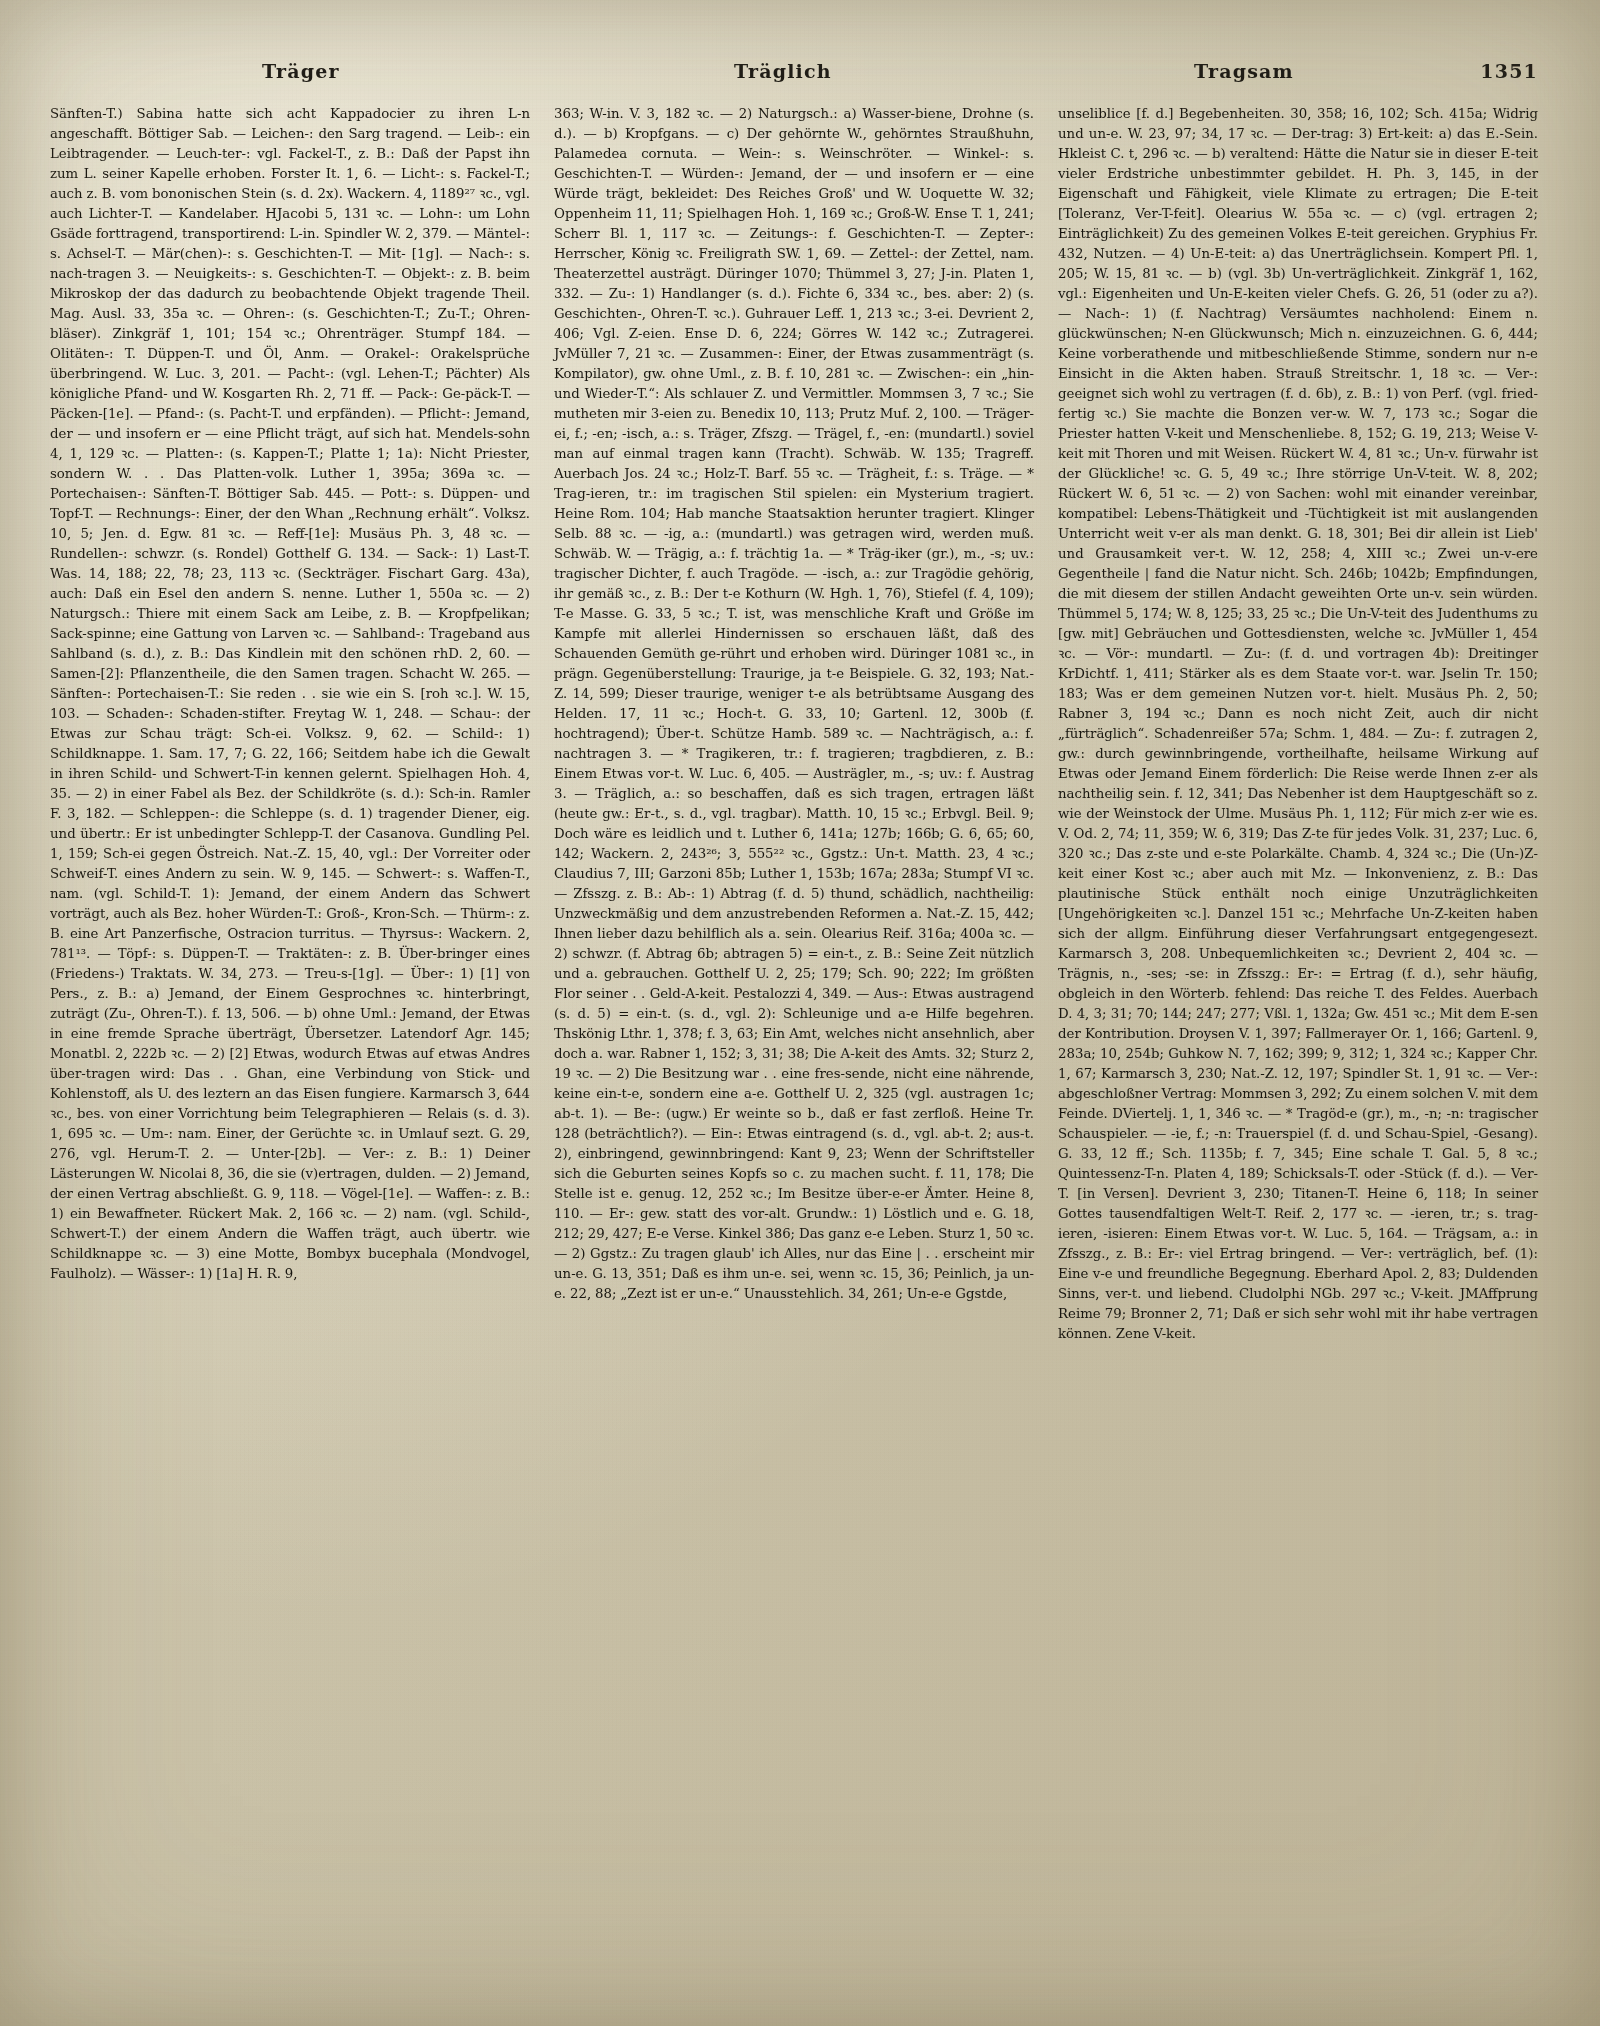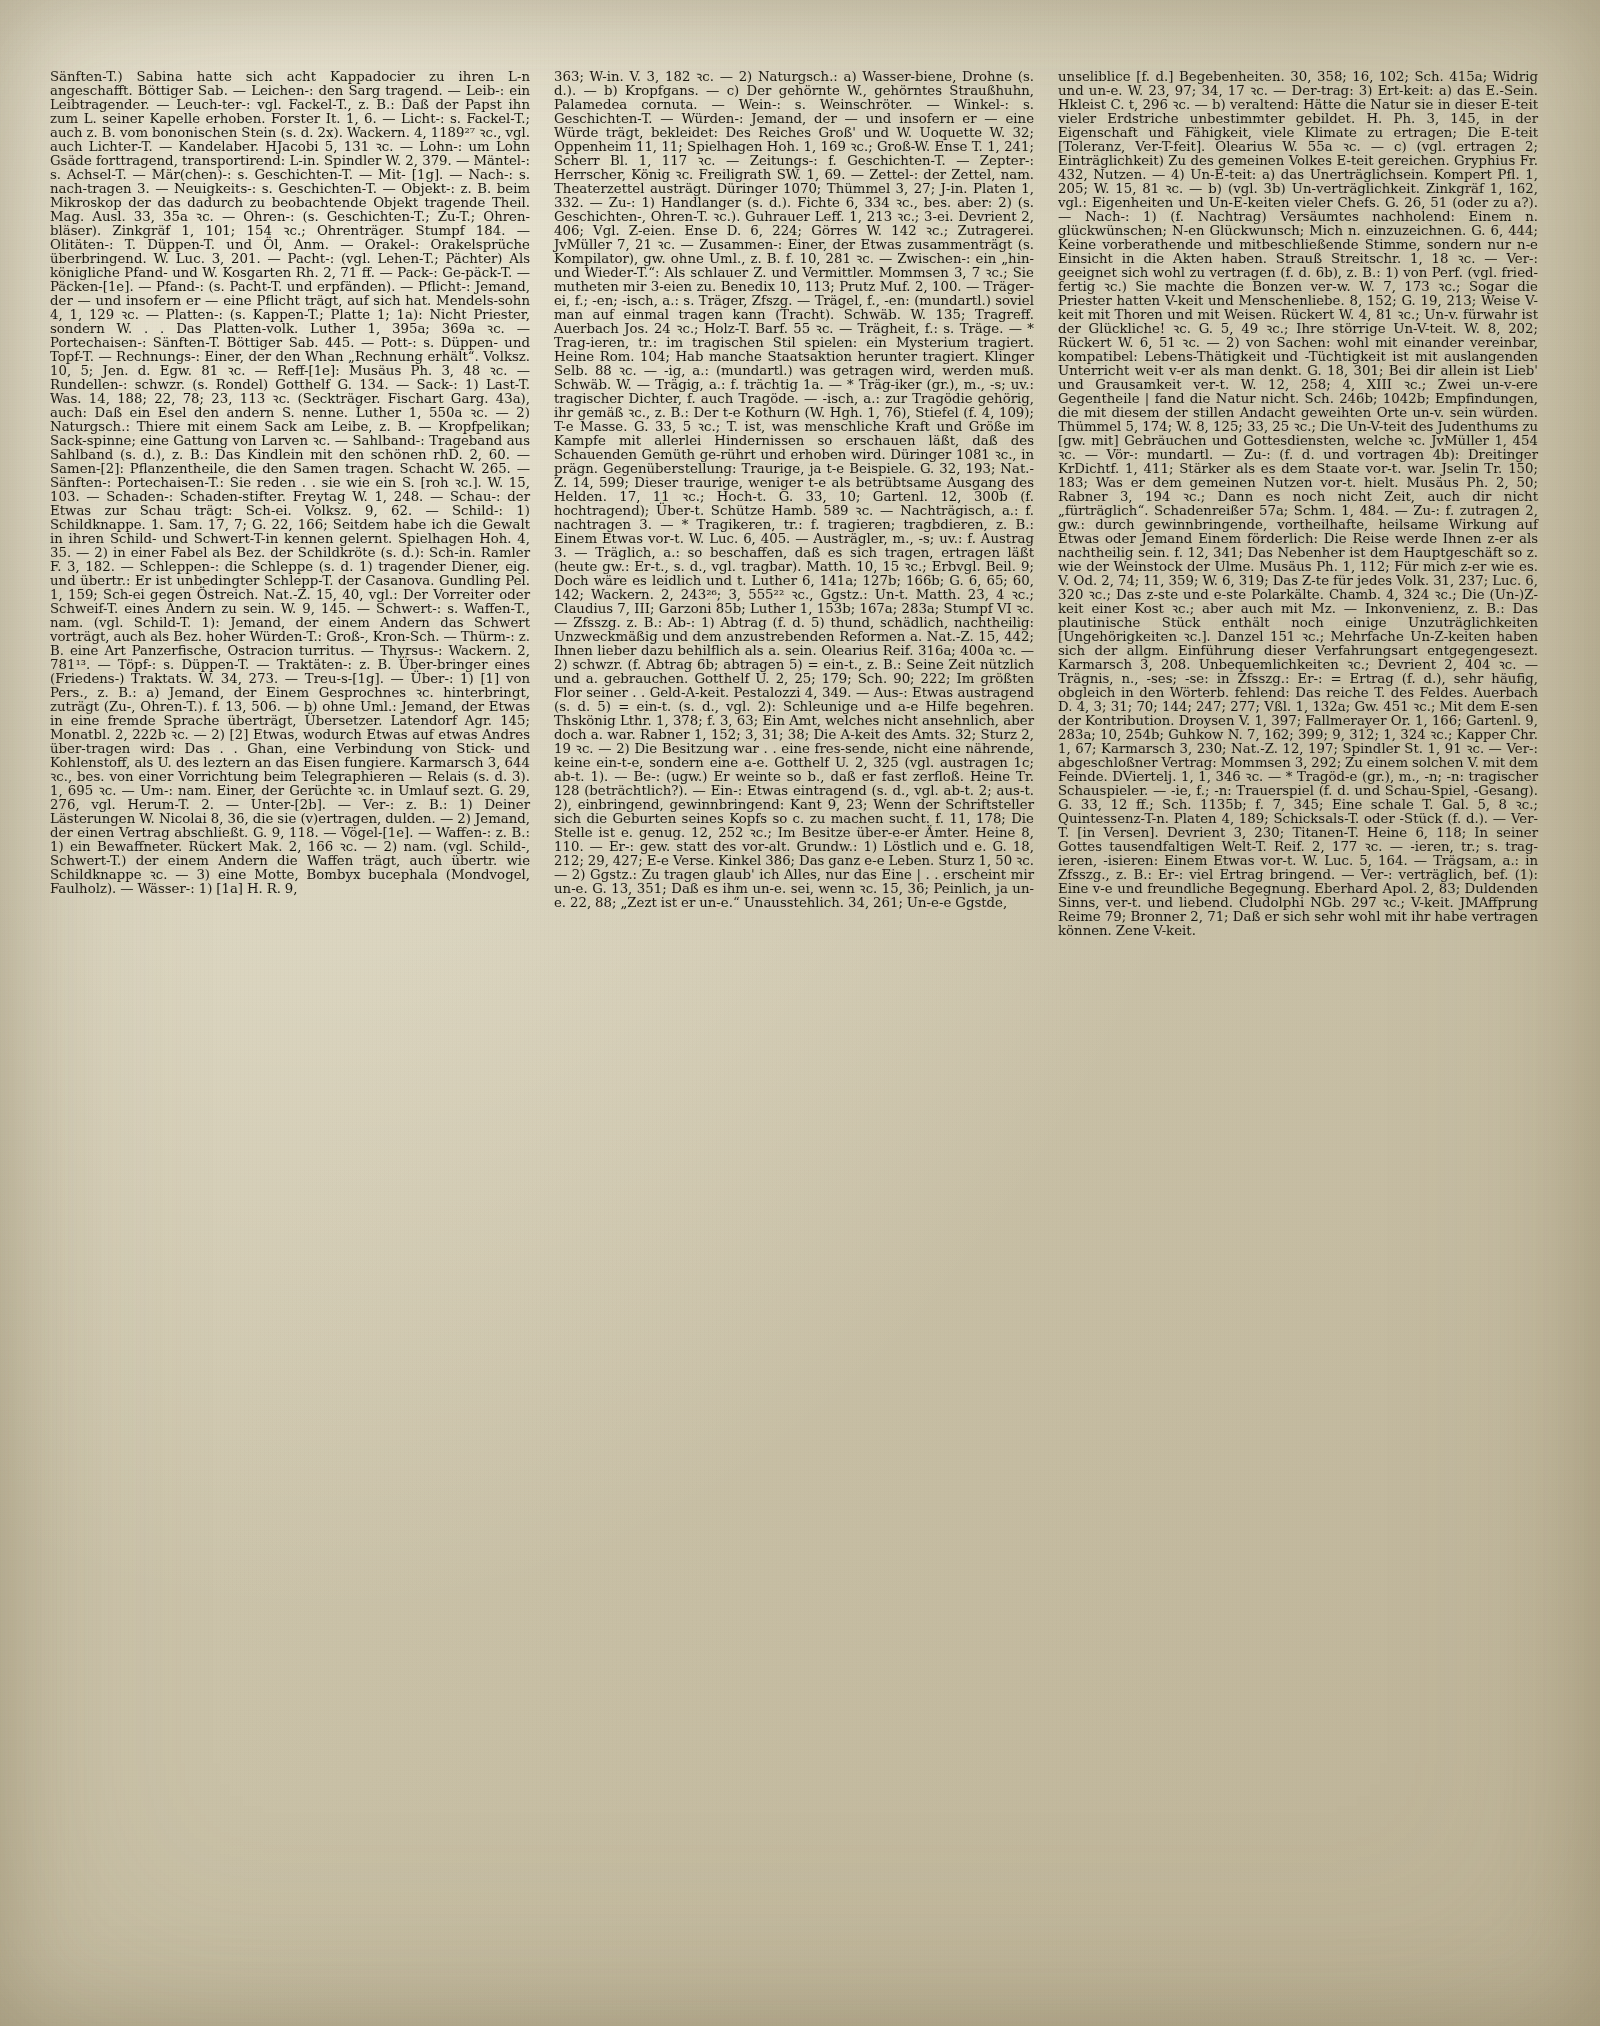--- a/index.html
+++ b/index.html
@@ -72,37 +72,43 @@
     display: flex;
     gap: 0px;
     margin-top: 10px;
   }
   .col {
     width: 480px;
     padding: 0 12px;
     text-align: justify;
     color: #17150f;
     font-size: 13.3px;
-    line-height: 14px;
+    line-height: 20px;
     font-family: "DejaVu Serif", serif;
     hyphens: auto;
     word-spacing: -0.3px;
   }
   .col p {
     margin: 0;
     text-indent: 0;
   }
 </style>
 </head>
 <body>
 
 <div class="page">
   <div class="grain"></div>
   <div class="content">
 
+    <div class="runhead">
+      <div class="rh rh-left">Träger</div>
+      <div class="rh rh-mid">Träglich</div>
+      <div class="rh rh-right">Tragsam</div>
+      <div class="rh rh-page">1351</div>
+    </div>
 
     <div class="columns">
       <div class="col">
         <p>Sänften-T.) Sabina hatte sich acht Kappadocier zu ihren L-n angeschafft. Böttiger Sab. — Leichen-: den Sarg tragend. — Leib-: ein Leibtragender. — Leuch-ter-: vgl. Fackel-T., z. B.: Daß der Papst ihn zum L. seiner Kapelle erhoben. Forster It. 1, 6. — Licht-: s. Fackel-T.; auch z. B. vom bononischen Stein (s. d. 2x). Wackern. 4, 1189²⁷ ꝛc., vgl. auch Lichter-T. — Kandelaber. HJacobi 5, 131 ꝛc. — Lohn-: um Lohn Gsäde forttragend, transportirend: L-in. Spindler W. 2, 379. — Mäntel-: s. Achsel-T. — Mär(chen)-: s. Geschichten-T. — Mit- [1g]. — Nach-: s. nach-tragen 3. — Neuigkeits-: s. Geschichten-T. — Objekt-: z. B. beim Mikroskop der das dadurch zu beobachtende Objekt tragende Theil. Mag. Ausl. 33, 35a ꝛc. — Ohren-: (s. Geschichten-T.; Zu-T.; Ohren-bläser). Zinkgräf 1, 101; 154 ꝛc.; Ohrenträger. Stumpf 184. — Olitäten-: T. Düppen-T. und Öl, Anm. — Orakel-: Orakelsprüche überbringend. W. Luc. 3, 201. — Pacht-: (vgl. Lehen-T.; Pächter) Als königliche Pfand- und W. Kosgarten Rh. 2, 71 ff. — Pack-: Ge-päck-T. — Päcken-[1e]. — Pfand-: (s. Pacht-T. und erpfänden). — Pflicht-: Jemand, der — und insofern er — eine Pflicht trägt, auf sich hat. Mendels-sohn 4, 1, 129 ꝛc. — Platten-: (s. Kappen-T.; Platte 1; 1a): Nicht Priester, sondern W. . . Das Platten-volk. Luther 1, 395a; 369a ꝛc. — Portechaisen-: Sänften-T. Böttiger Sab. 445. — Pott-: s. Düppen- und Topf-T. — Rechnungs-: Einer, der den Whan „Rechnung erhält“. Volksz. 10, 5; Jen. d. Egw. 81 ꝛc. — Reff-[1e]: Musäus Ph. 3, 48 ꝛc. — Rundellen-: schwzr. (s. Rondel) Gotthelf G. 134. — Sack-: 1) Last-T. Was. 14, 188; 22, 78; 23, 113 ꝛc. (Seckträger. Fischart Garg. 43a), auch: Daß ein Esel den andern S. nenne. Luther 1, 550a ꝛc. — 2) Naturgsch.: Thiere mit einem Sack am Leibe, z. B. — Kropfpelikan; Sack-spinne; eine Gattung von Larven ꝛc. — Sahlband-: Trageband aus Sahlband (s. d.), z. B.: Das Kindlein mit den schönen rhD. 2, 60. — Samen-[2]: Pflanzentheile, die den Samen tragen. Schacht W. 265. — Sänften-: Portechaisen-T.: Sie reden . . sie wie ein S. [roh ꝛc.]. W. 15, 103. — Schaden-: Schaden-stifter. Freytag W. 1, 248. — Schau-: der Etwas zur Schau trägt: Sch-ei. Volksz. 9, 62. — Schild-: 1) Schildknappe. 1. Sam. 17, 7; G. 22, 166; Seitdem habe ich die Gewalt in ihren Schild- und Schwert-T-in kennen gelernt. Spielhagen Hoh. 4, 35. — 2) in einer Fabel als Bez. der Schildkröte (s. d.): Sch-in. Ramler F. 3, 182. — Schleppen-: die Schleppe (s. d. 1) tragender Diener, eig. und übertr.: Er ist unbedingter Schlepp-T. der Casanova. Gundling Pel. 1, 159; Sch-ei gegen Östreich. Nat.-Z. 15, 40, vgl.: Der Vorreiter oder Schweif-T. eines Andern zu sein. W. 9, 145. — Schwert-: s. Waffen-T., nam. (vgl. Schild-T. 1): Jemand, der einem Andern das Schwert vorträgt, auch als Bez. hoher Würden-T.: Groß-, Kron-Sch. — Thürm-: z. B. eine Art Panzerfische, Ostracion turritus. — Thyrsus-: Wackern. 2, 781¹³. — Töpf-: s. Düppen-T. — Traktäten-: z. B. Über-bringer eines (Friedens-) Traktats. W. 34, 273. — Treu-s-[1g]. — Über-: 1) [1] von Pers., z. B.: a) Jemand, der Einem Gesprochnes ꝛc. hinterbringt, zuträgt (Zu-, Ohren-T.). f. 13, 506. — b) ohne Uml.: Jemand, der Etwas in eine fremde Sprache überträgt, Übersetzer. Latendorf Agr. 145; Monatbl. 2, 222b ꝛc. — 2) [2] Etwas, wodurch Etwas auf etwas Andres über-tragen wird: Das . . Ghan, eine Verbindung von Stick- und Kohlenstoff, als U. des leztern an das Eisen fungiere. Karmarsch 3, 644 ꝛc., bes. von einer Vorrichtung beim Telegraphieren — Relais (s. d. 3). 1, 695 ꝛc. — Um-: nam. Einer, der Gerüchte ꝛc. in Umlauf sezt. G. 29, 276, vgl. Herum-T. 2. — Unter-[2b]. — Ver-: z. B.: 1) Deiner Lästerungen W. Nicolai 8, 36, die sie (v)ertragen, dulden. — 2) Jemand, der einen Vertrag abschließt. G. 9, 118. — Vögel-[1e]. — Waffen-: z. B.: 1) ein Bewaffneter. Rückert Mak. 2, 166 ꝛc. — 2) nam. (vgl. Schild-, Schwert-T.) der einem Andern die Waffen trägt, auch übertr. wie Schildknappe ꝛc. — 3) eine Motte, Bombyx bucephala (Mondvogel, Faulholz). — Wässer-: 1) [1a] H. R. 9,</p>
       </div>
       <div class="col">
         <p>363; W-in. V. 3, 182 ꝛc. — 2) Naturgsch.: a) Wasser-biene, Drohne (s. d.). — b) Kropfgans. — c) Der gehörnte W., gehörntes Straußhuhn, Palamedea cornuta. — Wein-: s. Weinschröter. — Winkel-: s. Geschichten-T. — Würden-: Jemand, der — und insofern er — eine Würde trägt, bekleidet: Des Reiches Groß' und W. Uoquette W. 32; Oppenheim 11, 11; Spielhagen Hoh. 1, 169 ꝛc.; Groß-W. Ense T. 1, 241; Scherr Bl. 1, 117 ꝛc. — Zeitungs-: f. Geschichten-T. — Zepter-: Herrscher, König ꝛc. Freiligrath SW. 1, 69. — Zettel-: der Zettel, nam. Theaterzettel austrägt. Düringer 1070; Thümmel 3, 27; J-in. Platen 1, 332. — Zu-: 1) Handlanger (s. d.). Fichte 6, 334 ꝛc., bes. aber: 2) (s. Geschichten-, Ohren-T. ꝛc.). Guhrauer Leff. 1, 213 ꝛc.; 3-ei. Devrient 2, 406; Vgl. Z-eien. Ense D. 6, 224; Görres W. 142 ꝛc.; Zutragerei. JvMüller 7, 21 ꝛc. — Zusammen-: Einer, der Etwas zusammenträgt (s. Kompilator), gw. ohne Uml., z. B. f. 10, 281 ꝛc. — Zwischen-: ein „hin- und Wieder-T.“: Als schlauer Z. und Vermittler. Mommsen 3, 7 ꝛc.; Sie mutheten mir 3-eien zu. Benedix 10, 113; Prutz Muf. 2, 100. — Träger-ei, f.; -en; -isch, a.: s. Träger, Zfszg. — Trägel, f., -en: (mundartl.) soviel man auf einmal tragen kann (Tracht). Schwäb. W. 135; Tragreff. Auerbach Jos. 24 ꝛc.; Holz-T. Barf. 55 ꝛc. — Trägheit, f.: s. Träge. — * Trag-ieren, tr.: im tragischen Stil spielen: ein Mysterium tragiert. Heine Rom. 104; Hab manche Staatsaktion herunter tragiert. Klinger Selb. 88 ꝛc. — -ig, a.: (mundartl.) was getragen wird, werden muß. Schwäb. W. — Trägig, a.: f. trächtig 1a. — * Träg-iker (gr.), m., -s; uv.: tragischer Dichter, f. auch Tragöde. — -isch, a.: zur Tragödie gehörig, ihr gemäß ꝛc., z. B.: Der t-e Kothurn (W. Hgh. 1, 76), Stiefel (f. 4, 109); T-e Masse. G. 33, 5 ꝛc.; T. ist, was menschliche Kraft und Größe im Kampfe mit allerlei Hindernissen so erschauen läßt, daß des Schauenden Gemüth ge-rührt und erhoben wird. Düringer 1081 ꝛc., in prägn. Gegenüberstellung: Traurige, ja t-e Beispiele. G. 32, 193; Nat.-Z. 14, 599; Dieser traurige, weniger t-e als betrübtsame Ausgang des Helden. 17, 11 ꝛc.; Hoch-t. G. 33, 10; Gartenl. 12, 300b (f. hochtragend); Über-t. Schütze Hamb. 589 ꝛc. — Nachträgisch, a.: f. nachtragen 3. — * Tragikeren, tr.: f. tragieren; tragbdieren, z. B.: Einem Etwas vor-t. W. Luc. 6, 405. — Austrägler, m., -s; uv.: f. Austrag 3. — Träglich, a.: so beschaffen, daß es sich tragen, ertragen läßt (heute gw.: Er-t., s. d., vgl. tragbar). Matth. 10, 15 ꝛc.; Erbvgl. Beil. 9; Doch wäre es leidlich und t. Luther 6, 141a; 127b; 166b; G. 6, 65; 60, 142; Wackern. 2, 243²⁶; 3, 555²² ꝛc., Ggstz.: Un-t. Matth. 23, 4 ꝛc.; Claudius 7, III; Garzoni 85b; Luther 1, 153b; 167a; 283a; Stumpf VI ꝛc. — Zfsszg. z. B.: Ab-: 1) Abtrag (f. d. 5) thund, schädlich, nachtheilig: Unzweckmäßig und dem anzustrebenden Reformen a. Nat.-Z. 15, 442; Ihnen lieber dazu behilflich als a. sein. Olearius Reif. 316a; 400a ꝛc. — 2) schwzr. (f. Abtrag 6b; abtragen 5) = ein-t., z. B.: Seine Zeit nützlich und a. gebrauchen. Gotthelf U. 2, 25; 179; Sch. 90; 222; Im größten Flor seiner . . Geld-A-keit. Pestalozzi 4, 349. — Aus-: Etwas austragend (s. d. 5) = ein-t. (s. d., vgl. 2): Schleunige und a-e Hilfe begehren. Thskönig Lthr. 1, 378; f. 3, 63; Ein Amt, welches nicht ansehnlich, aber doch a. war. Rabner 1, 152; 3, 31; 38; Die A-keit des Amts. 32; Sturz 2, 19 ꝛc. — 2) Die Besitzung war . . eine fres-sende, nicht eine nährende, keine ein-t-e, sondern eine a-e. Gotthelf U. 2, 325 (vgl. austragen 1c; ab-t. 1). — Be-: (ugw.) Er weinte so b., daß er fast zerfloß. Heine Tr. 128 (beträchtlich?). — Ein-: Etwas eintragend (s. d., vgl. ab-t. 2; aus-t. 2), einbringend, gewinnbringend: Kant 9, 23; Wenn der Schriftsteller sich die Geburten seines Kopfs so c. zu machen sucht. f. 11, 178; Die Stelle ist e. genug. 12, 252 ꝛc.; Im Besitze über-e-er Ämter. Heine 8, 110. — Er-: gew. statt des vor-alt. Grundw.: 1) Löstlich und e. G. 18, 212; 29, 427; E-e Verse. Kinkel 386; Das ganz e-e Leben. Sturz 1, 50 ꝛc. — 2) Ggstz.: Zu tragen glaub' ich Alles, nur das Eine | . . erscheint mir un-e. G. 13, 351; Daß es ihm un-e. sei, wenn ꝛc. 15, 36; Peinlich, ja un-e. 22, 88; „Zezt ist er un-e.“ Unausstehlich. 34, 261; Un-e-e Ggstde,</p>
       </div>
       <div class="col">
         <p>unseliblice [f. d.] Begebenheiten. 30, 358; 16, 102; Sch. 415a; Widrig und un-e. W. 23, 97; 34, 17 ꝛc. — Der-trag: 3) Ert-keit: a) das E.-Sein. Hkleist C. t, 296 ꝛc. — b) veraltend: Hätte die Natur sie in dieser E-teit vieler Erdstriche unbestimmter gebildet. H. Ph. 3, 145, in der Eigenschaft und Fähigkeit, viele Klimate zu ertragen; Die E-teit [Toleranz, Ver-T-feit]. Olearius W. 55a ꝛc. — c) (vgl. ertragen 2; Einträglichkeit) Zu des gemeinen Volkes E-teit gereichen. Gryphius Fr. 432, Nutzen. — 4) Un-E-teit: a) das Unerträglichsein. Kompert Pfl. 1, 205; W. 15, 81 ꝛc. — b) (vgl. 3b) Un-verträglichkeit. Zinkgräf 1, 162, vgl.: Eigenheiten und Un-E-keiten vieler Chefs. G. 26, 51 (oder zu a?). — Nach-: 1) (f. Nachtrag) Versäumtes nachholend: Einem n. glückwünschen; N-en Glückwunsch; Mich n. einzuzeichnen. G. 6, 444; Keine vorberathende und mitbeschließende Stimme, sondern nur n-e Einsicht in die Akten haben. Strauß Streitschr. 1, 18 ꝛc. — Ver-: geeignet sich wohl zu vertragen (f. d. 6b), z. B.: 1) von Perf. (vgl. fried-fertig ꝛc.) Sie machte die Bonzen ver-w. W. 7, 173 ꝛc.; Sogar die Priester hatten V-keit und Menschenliebe. 8, 152; G. 19, 213; Weise V-keit mit Thoren und mit Weisen. Rückert W. 4, 81 ꝛc.; Un-v. fürwahr ist der Glückliche! ꝛc. G. 5, 49 ꝛc.; Ihre störrige Un-V-teit. W. 8, 202; Rückert W. 6, 51 ꝛc. — 2) von Sachen: wohl mit einander vereinbar, kompatibel: Lebens-Thätigkeit und -Tüchtigkeit ist mit auslangenden Unterricht weit v-er als man denkt. G. 18, 301; Bei dir allein ist Lieb' und Grausamkeit ver-t. W. 12, 258; 4, XIII ꝛc.; Zwei un-v-ere Gegentheile | fand die Natur nicht. Sch. 246b; 1042b; Empfindungen, die mit diesem der stillen Andacht geweihten Orte un-v. sein würden. Thümmel 5, 174; W. 8, 125; 33, 25 ꝛc.; Die Un-V-teit des Judenthums zu [gw. mit] Gebräuchen und Gottesdiensten, welche ꝛc. JvMüller 1, 454 ꝛc. — Vör-: mundartl. — Zu-: (f. d. und vortragen 4b): Dreitinger KrDichtf. 1, 411; Stärker als es dem Staate vor-t. war. Jselin Tr. 150; 183; Was er dem gemeinen Nutzen vor-t. hielt. Musäus Ph. 2, 50; Rabner 3, 194 ꝛc.; Dann es noch nicht Zeit, auch dir nicht „fürträglich“. Schadenreißer 57a; Schm. 1, 484. — Zu-: f. zutragen 2, gw.: durch gewinnbringende, vortheilhafte, heilsame Wirkung auf Etwas oder Jemand Einem förderlich: Die Reise werde Ihnen z-er als nachtheilig sein. f. 12, 341; Das Nebenher ist dem Hauptgeschäft so z. wie der Weinstock der Ulme. Musäus Ph. 1, 112; Für mich z-er wie es. V. Od. 2, 74; 11, 359; W. 6, 319; Das Z-te für jedes Volk. 31, 237; Luc. 6, 320 ꝛc.; Das z-ste und e-ste Polarkälte. Chamb. 4, 324 ꝛc.; Die (Un-)Z-keit einer Kost ꝛc.; aber auch mit Mz. — Inkonvenienz, z. B.: Das plautinische Stück enthält noch einige Unzuträglichkeiten [Ungehörigkeiten ꝛc.]. Danzel 151 ꝛc.; Mehrfache Un-Z-keiten haben sich der allgm. Einführung dieser Verfahrungsart entgegengesezt. Karmarsch 3, 208. Unbequemlichkeiten ꝛc.; Devrient 2, 404 ꝛc. — Trägnis, n., -ses; -se: in Zfsszg.: Er-: = Ertrag (f. d.), sehr häufig, obgleich in den Wörterb. fehlend: Das reiche T. des Feldes. Auerbach D. 4, 3; 31; 70; 144; 247; 277; Vßl. 1, 132a; Gw. 451 ꝛc.; Mit dem E-sen der Kontribution. Droysen V. 1, 397; Fallmerayer Or. 1, 166; Gartenl. 9, 283a; 10, 254b; Guhkow N. 7, 162; 399; 9, 312; 1, 324 ꝛc.; Kapper Chr. 1, 67; Karmarsch 3, 230; Nat.-Z. 12, 197; Spindler St. 1, 91 ꝛc. — Ver-: abgeschloßner Vertrag: Mommsen 3, 292; Zu einem solchen V. mit dem Feinde. DViertelj. 1, 1, 346 ꝛc. — * Tragöd-e (gr.), m., -n; -n: tragischer Schauspieler. — -ie, f.; -n: Trauerspiel (f. d. und Schau-Spiel, -Gesang). G. 33, 12 ff.; Sch. 1135b; f. 7, 345; Eine schale T. Gal. 5, 8 ꝛc.; Quintessenz-T-n. Platen 4, 189; Schicksals-T. oder -Stück (f. d.). — Ver-T. [in Versen]. Devrient 3, 230; Titanen-T. Heine 6, 118; In seiner Gottes tausendfaltigen Welt-T. Reif. 2, 177 ꝛc. — -ieren, tr.; s. trag-ieren, -isieren: Einem Etwas vor-t. W. Luc. 5, 164. — Trägsam, a.: in Zfsszg., z. B.: Er-: viel Ertrag bringend. — Ver-: verträglich, bef. (1): Eine v-e und freundliche Begegnung. Eberhard Apol. 2, 83; Duldenden Sinns, ver-t. und liebend. Cludolphi NGb. 297 ꝛc.; V-keit. JMAffprung Reime 79; Bronner 2, 71; Daß er sich sehr wohl mit ihr habe vertragen können. Zene V-keit.</p>

